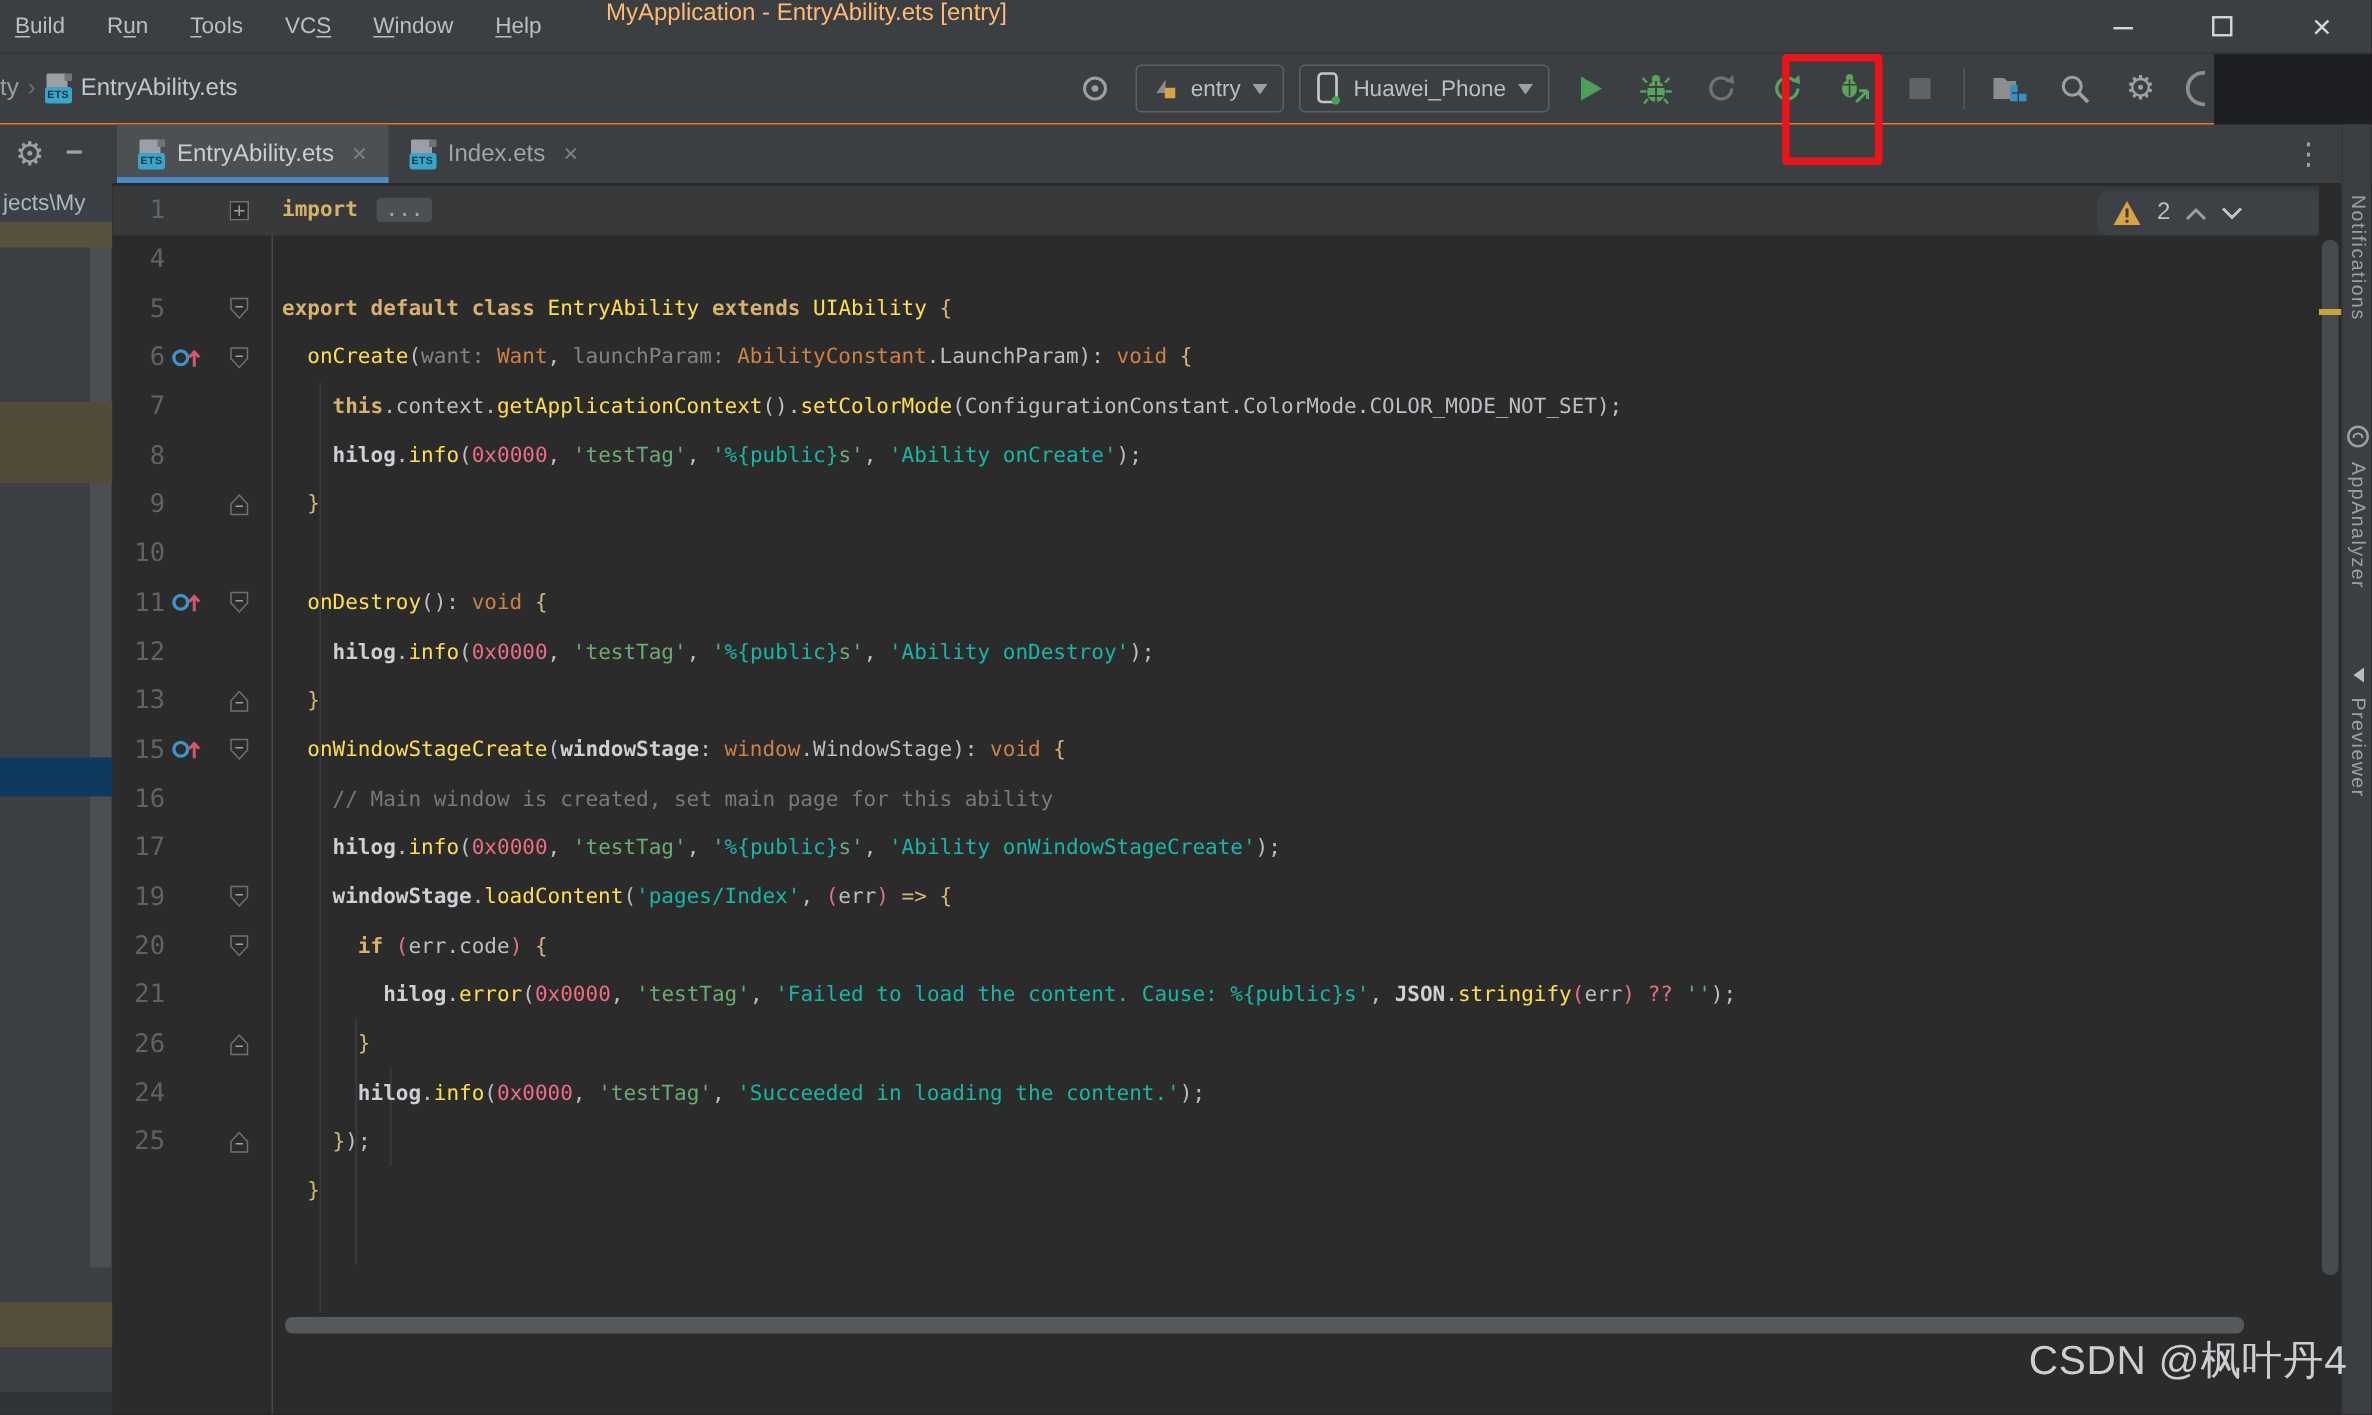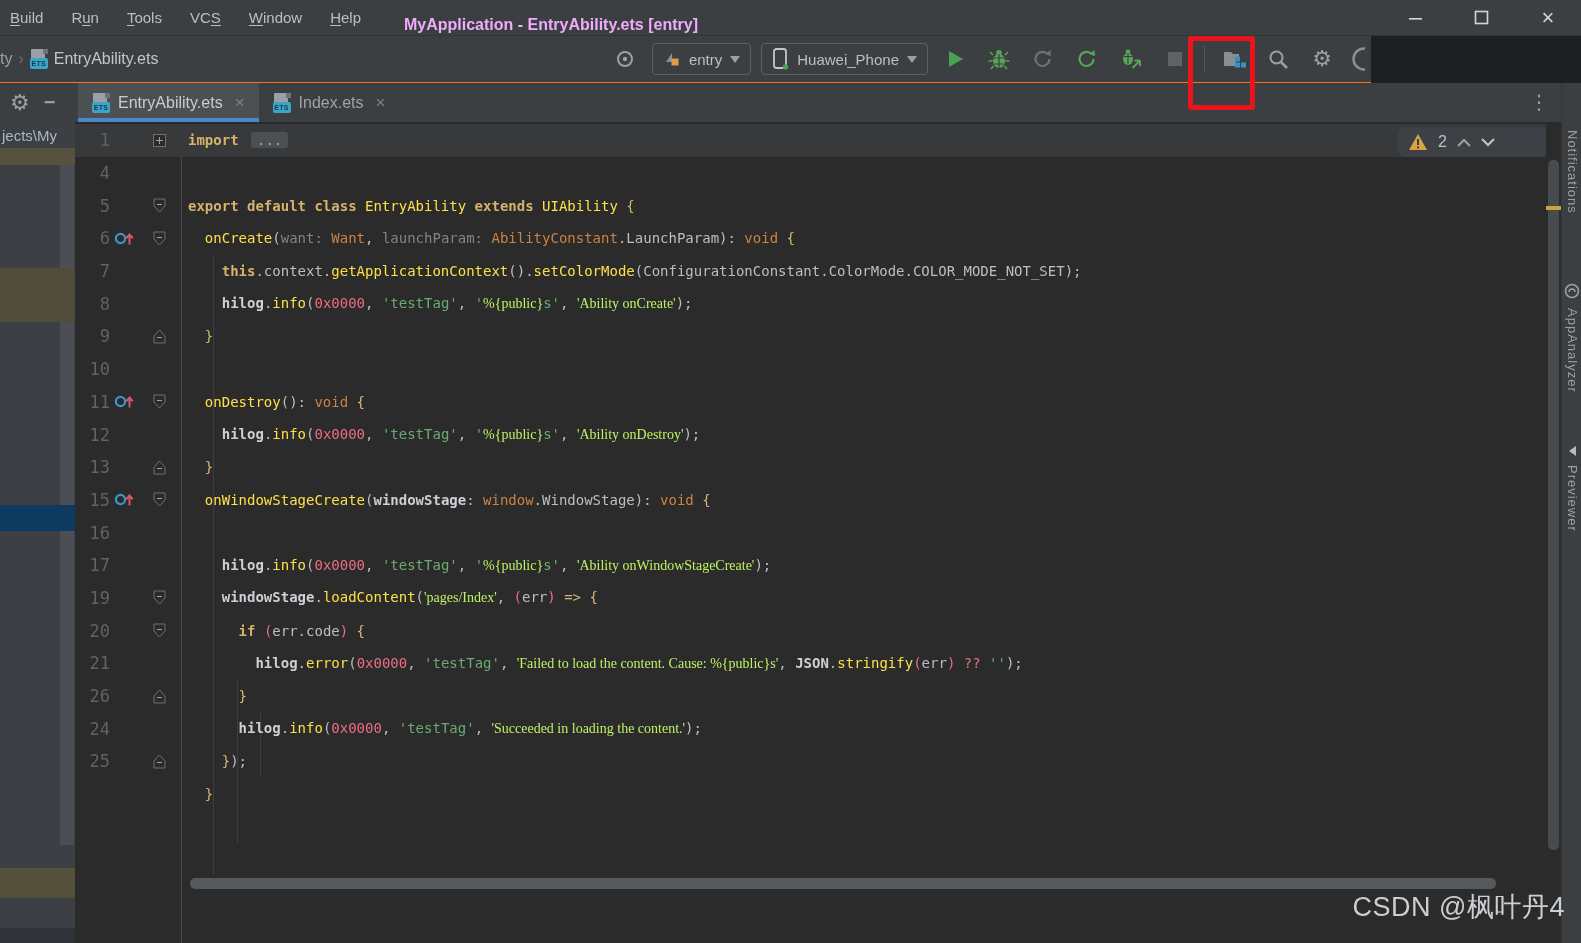--- a/index.html
+++ b/index.html
@@ -4,26 +4,26 @@
 <style>
   html,body{margin:0;padding:0;background:#1e1f22;}
   body{width:1581px;height:943px;position:relative;overflow:hidden;
        font-family:"Liberation Sans",sans-serif;-webkit-font-smoothing:antialiased;}
   
   .titlebar{position:absolute;left:0;top:0;width:1581px;height:35px;background:#3c3f41;
             border-bottom:1px solid #323537;display:flex;align-items:center;}
   .menu{display:flex;gap:28px;padding-left:10px;color:#bcbec4;font-size:15px;}
   .menu-item{cursor:default;white-space:nowrap;}
   .mu{text-decoration:underline;text-underline-offset:2px;}
-  .win-title{position:absolute;left:404px;top:16px;color:#f0abfc;font-size:16px;font-weight:bold;}
+  .win-title{position:absolute;left:404px;top:0;color:#fdba74;font-size:16px;}
   .winbtns{position:absolute;right:0;top:0;height:35px;display:flex;align-items:center;}
   .winbtn{width:66px;height:35px;display:flex;align-items:center;justify-content:center;color:#d4d6d8;}
   .winbtn.close{font-size:22px;line-height:20px;}
   
-  .toolbar{position:absolute;left:0;top:36px;width:1371px;height:46px;background:#3c3f41;
+  .toolbar{position:absolute;left:0;top:36px;width:1476px;height:46px;background:#3c3f41;
            border-bottom:5px solid #f97316;}
   .breadcrumb{position:absolute;left:0;top:0;height:46px;display:flex;align-items:center;gap:6px;
               color:#bcbec4;font-size:16px;padding-left:0;}
   .bc-prefix{color:#9da0a3;margin-left:0px;}
   .bc-chevron{color:#6e7275;font-size:16px;}
   .bc-file{color:#c3c6c9;}
   .tb-right{position:absolute;right:0;top:0;height:46px;display:flex;align-items:center;gap:10px;padding-right:6px;}
   .combo{display:flex;align-items:center;gap:8px;border:1px solid #5e6163;border-radius:4px;
          height:30px;padding:0 10px;color:#bcbec4;font-size:15px;background:transparent;}
   .tbicon{width:34px;height:34px;display:flex;align-items:center;justify-content:center;}
@@ -63,21 +63,21 @@
   .code-lines{position:absolute;left:0;top:2px;width:100%;}
   .cl{display:flex;align-items:center;height:32.7px;white-space:pre;}
   .cl.hl{background:#37393b;}
   .gnum{width:35px;text-align:right;color:#606366;font-family:"DejaVu Sans Mono",monospace;font-size:17px;flex:0 0 35px;}
   .govr{width:28px;margin-left:3px;flex:0 0 28px;display:flex;align-items:center;}
   .gfold{width:17px;margin-left:12px;flex:0 0 17px;display:flex;align-items:center;}
   .ctext{margin-left:18px;font-family:"DejaVu Sans Mono",monospace;font-size:14px;font-weight:500;}
   .tk-w{color:#bcbec4;} .tk-wb{color:#ccd0d5;font-weight:bold;}
   .tk-kw{color:#d6b26b;font-weight:bold;} .tk-kw2{color:#cc8242;}
   .tk-fn{color:#fde047;} .tk-gray{color:#7f8487;} .tk-cmt{color:#747a80;}
-  .tk-str{color:#6aab73;} .tk-pstr{color:#bef264;font-family:Liberation Serif, serif;} .tk-num{color:#ed6d85;}
+  .tk-str{color:#6aab73;} .tk-pstr{color:#14b8a6;} .tk-num{color:#ed6d85;}
   .tk-pink{color:#e8707e;} .tk-gold{color:#d5b778;}
   .tk-chip{background:#4d5052;color:#9fa8b0;padding:0 6px;border-radius:3px;margin-left:4px;}
   .error-widget{position:absolute;left:1323px;top:5px;width:150px;height:30px;background:#3d4145;
                 border-radius:8px;display:flex;align-items:center;gap:10px;padding:0 10px;box-sizing:border-box;}
   .warn-count{color:#bcbec4;font-size:16px;}
   .hscroll{position:absolute;left:115px;top:756px;width:1306px;height:11px;background:#56595b;border-radius:5px;}
   .vscroll{position:absolute;left:1546px;top:122px;width:15px;height:821px;background:#2b2b2b;}
   .vthumb{position:absolute;left:2px;top:38px;width:11px;height:690px;background:#474b4d;border-radius:5px;}
   .vmark{position:absolute;left:0;top:84px;width:15px;height:4px;background:#c9a43f;}
   .stripe{position:absolute;left:1561px;top:83px;width:20px;height:860px;background:#3c3f41;border-left:1px solid #34373a;box-sizing:border-box;}
@@ -301,21 +301,21 @@
             <path d="M1 14 h11 v-7 l-5.5 -6 l-5.5 6 z" fill="#2b2b2b" stroke="#6e7173"></path>
             <line x1="4" y1="8.5" x2="9" y2="8.5" stroke="#9da0a3"></line>
           </svg></span><span class="ctext"><span class="tk-gold">  }</span></span></div>
       <div class="cl"><span class="gnum">15</span><span class="govr"><svg width="22" height="17">
             <circle cx="7.5" cy="8.5" r="4.6" fill="none" stroke="#3d94c9" stroke-width="2.2"></circle>
             <path d="M16.5 14.5 V5 M13.2 8.2 L16.5 4.6 L19.8 8.2" stroke="#d6566a" stroke-width="2" fill="none"></path>
           </svg></span><span class="gfold"><svg width="13" height="15">
             <path d="M1 1 h11 v7 l-5.5 6 l-5.5 -6 z" fill="#2b2b2b" stroke="#6e7173"></path>
             <line x1="4" y1="6.5" x2="9" y2="6.5" stroke="#9da0a3"></line>
           </svg></span><span class="ctext"><span class="tk-w">  </span><span class="tk-fn">onWindowStageCreate</span><span class="tk-w">(</span><span class="tk-wb">windowStage</span><span class="tk-w">: </span><span class="tk-kw2">window</span><span class="tk-w">.</span><span class="tk-w">WindowStage</span><span class="tk-w">): </span><span class="tk-kw2">void</span><span class="tk-gold"> {</span></span></div>
-      <div class="cl"><span class="gnum">16</span><span class="govr"></span><span class="gfold"></span></div>
+      <div class="cl"><span class="gnum">16</span><span class="govr"></span><span class="gfold"></span><span class="ctext"><span class="tk-cmt">    // Main window is created, set main page for this ability</span></span></div>
       <div class="cl"><span class="gnum">17</span><span class="govr"></span><span class="gfold"></span><span class="ctext"><span class="tk-w">    </span><span class="tk-wb">hilog</span><span class="tk-w">.</span><span class="tk-fn">info</span><span class="tk-w">(</span><span class="tk-num">0x0000</span><span class="tk-w">, </span><span class="tk-str">'testTag'</span><span class="tk-w">, </span><span class="tk-str">'</span><span class="tk-pstr">%{public}</span><span class="tk-str">s'</span><span class="tk-w">, </span><span class="tk-pstr">'Ability onWindowStageCreate'</span><span class="tk-w">);</span></span></div>
       <div class="cl"><span class="gnum">19</span><span class="govr"></span><span class="gfold"><svg width="13" height="15">
             <path d="M1 1 h11 v7 l-5.5 6 l-5.5 -6 z" fill="#2b2b2b" stroke="#6e7173"></path>
             <line x1="4" y1="6.5" x2="9" y2="6.5" stroke="#9da0a3"></line>
           </svg></span><span class="ctext"><span class="tk-w">    </span><span class="tk-wb">windowStage</span><span class="tk-w">.</span><span class="tk-fn">loadContent</span><span class="tk-w">(</span><span class="tk-pstr">'pages/Index'</span><span class="tk-w">, </span><span class="tk-pink">(</span><span class="tk-w">err</span><span class="tk-pink">)</span><span class="tk-w"> </span><span class="tk-gold">=&gt; {</span></span></div>
       <div class="cl"><span class="gnum">20</span><span class="govr"></span><span class="gfold"><svg width="13" height="15">
             <path d="M1 1 h11 v7 l-5.5 6 l-5.5 -6 z" fill="#2b2b2b" stroke="#6e7173"></path>
             <line x1="4" y1="6.5" x2="9" y2="6.5" stroke="#9da0a3"></line>
           </svg></span><span class="ctext"><span class="tk-w">      </span><span class="tk-kw">if</span><span class="tk-w"> </span><span class="tk-pink">(</span><span class="tk-w">err.code</span><span class="tk-pink">)</span><span class="tk-gold"> {</span></span></div>
       <div class="cl"><span class="gnum">21</span><span class="govr"></span><span class="gfold"></span><span class="ctext"><span class="tk-w">        </span><span class="tk-wb">hilog</span><span class="tk-w">.</span><span class="tk-fn">error</span><span class="tk-w">(</span><span class="tk-num">0x0000</span><span class="tk-w">, </span><span class="tk-str">'testTag'</span><span class="tk-w">, </span><span class="tk-pstr">'Failed to load the content. Cause: %{public}s'</span><span class="tk-w">, </span><span class="tk-wb">JSON</span><span class="tk-w">.</span><span class="tk-fn">stringify</span><span class="tk-pink">(</span><span class="tk-w">err</span><span class="tk-pink">)</span><span class="tk-w"> </span><span class="tk-pink">??</span><span class="tk-w"> </span><span class="tk-str">''</span><span class="tk-w">);</span></span></div>

